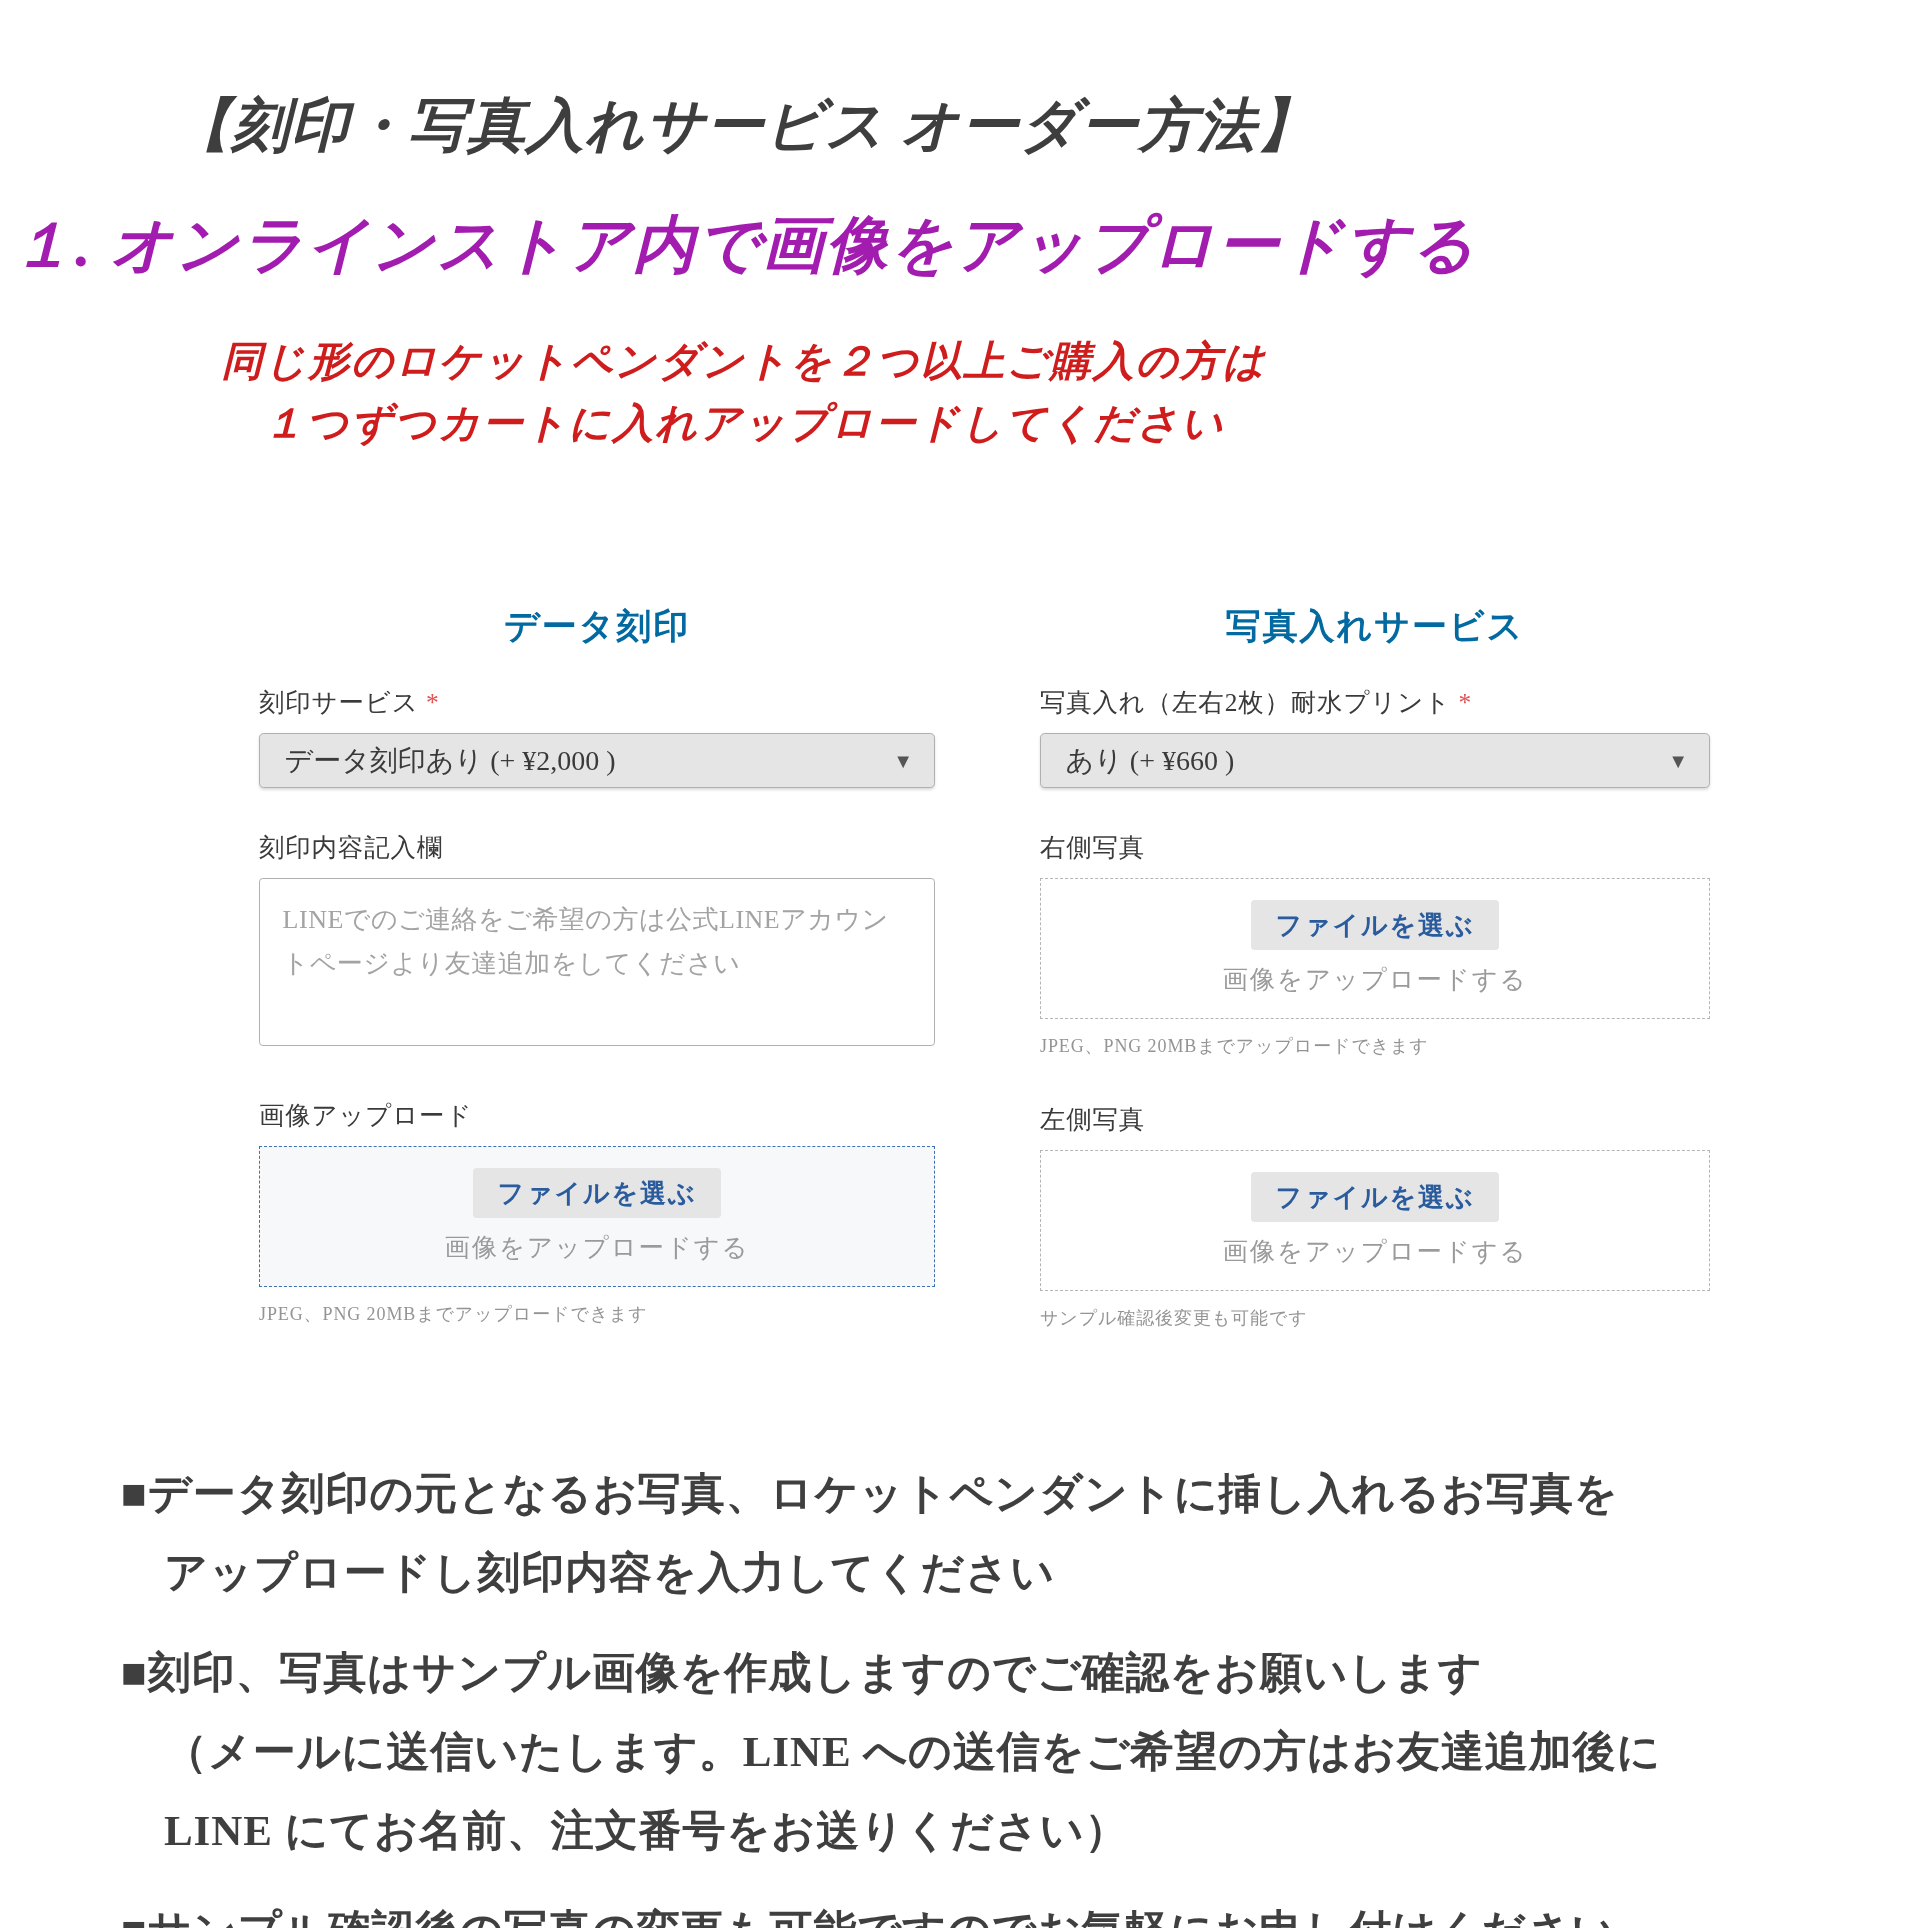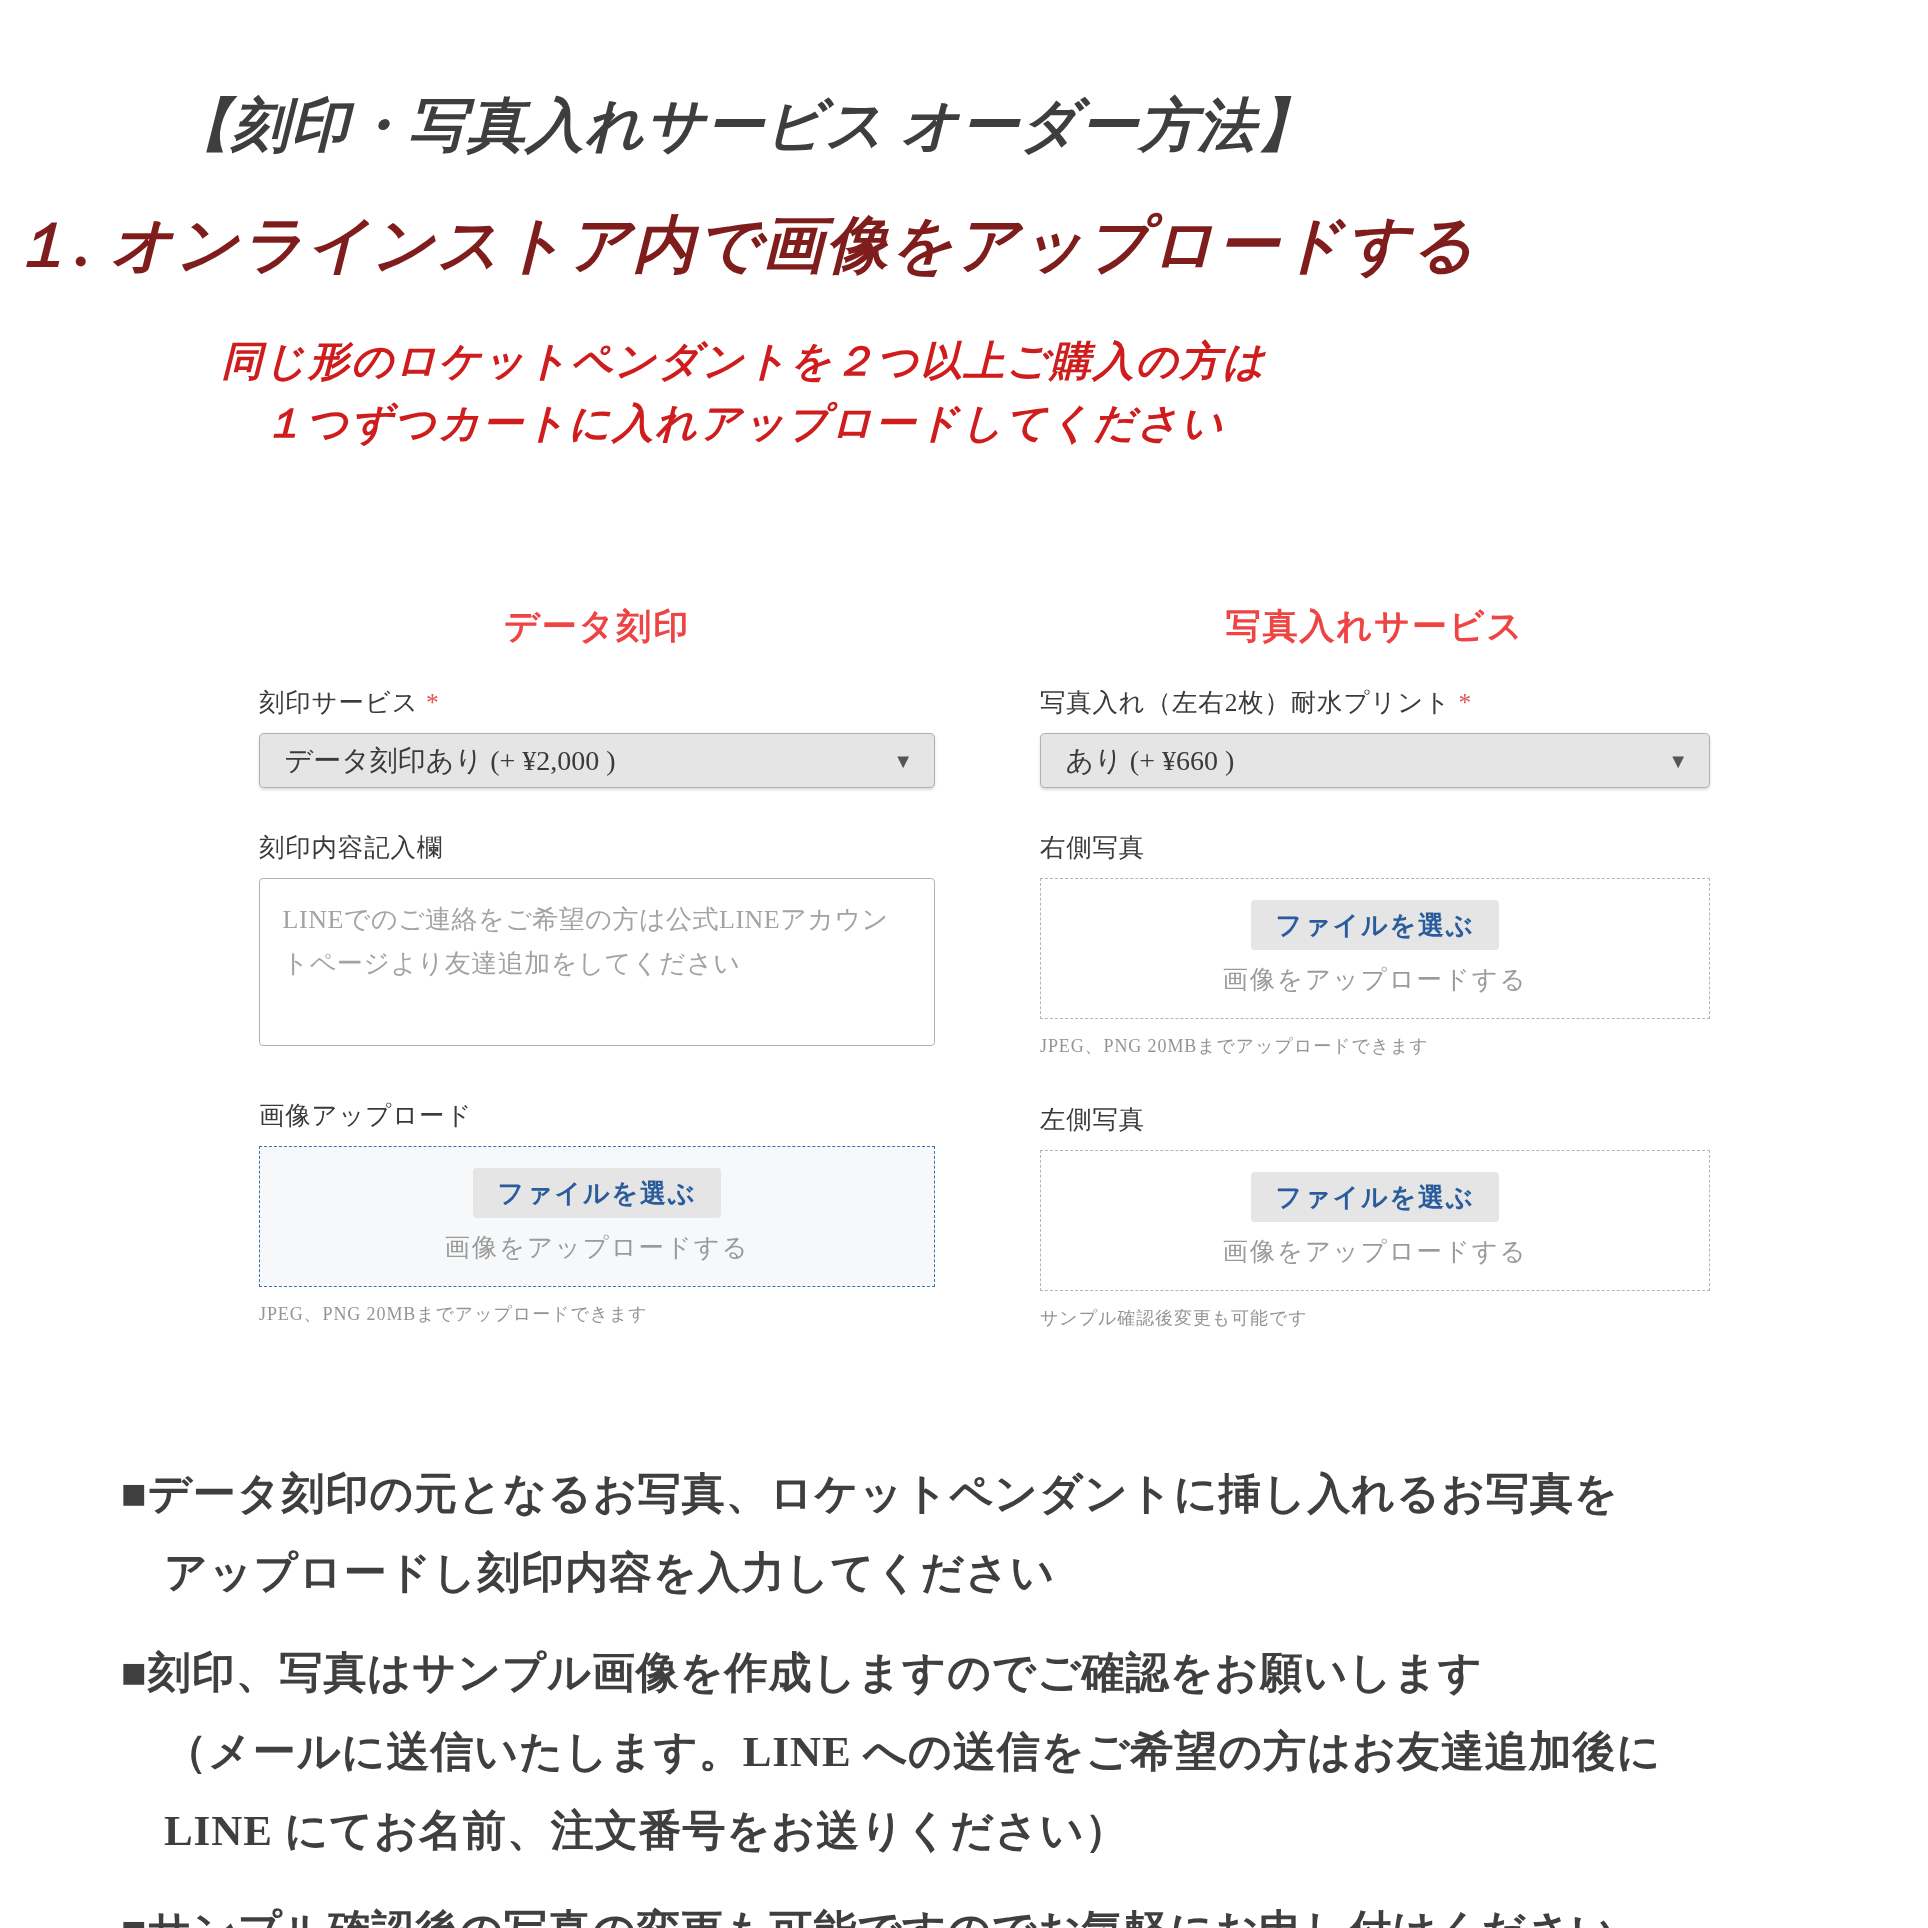--- a/index.html
+++ b/index.html
@@ -6,33 +6,33 @@
   body{
     width:1928px;height:1928px;background:#ffffff;
     font-family:"Liberation Serif","DejaVu Serif",serif;
     color:#3d3d3d;overflow:hidden;
   }
   .header-wrap{width:1488px;text-align:center;font-style:italic;}
   .page-title{
     margin:87px 0 0;font-size:58px;font-weight:bold;color:#3e3e3e;letter-spacing:0.9px;
   }
   .step-heading{
-    margin:38px 0 0;font-size:62px;font-weight:bold;color:#7f1d1d;letter-spacing:1.9px;
+    margin:38px 0 0;font-size:62px;font-weight:bold;color:#a21caf;letter-spacing:1.9px;
   }
   .warning{
     margin-top:43px;font-size:41px;line-height:62px;font-weight:bold;color:#cf1d1d;
     letter-spacing:1.9px;
   }
   .form-row{
     display:flex;margin:149px 0 0 259px;gap:105px;align-items:flex-start;
   }
   .col-left{width:676px;}
   .col-right{width:670px;}
   .section-title{
-    margin:0 0 36px;font-size:35px;font-weight:bold;color:#ef4444;text-align:center;letter-spacing:1.9px;
+    margin:0 0 36px;font-size:35px;font-weight:bold;color:#0369a1;text-align:center;letter-spacing:1.9px;
   }
   .field-label{
     font-size:25.4px;color:#3a3a3a;margin-bottom:13px;letter-spacing:0.9px;
   }
   .req{color:#e05252;margin-left:7.5px;}
   .select{
     box-sizing:border-box;height:55px;padding:0 21px 0 24.5px;border:0.9px solid #b0b0b0;border-radius:4.7px;
     background:#e5e5e5;display:flex;align-items:center;justify-content:space-between;
     font-size:28px;color:#3a3a3a;box-shadow:0 1.9px 2.8px rgba(0,0,0,0.14);cursor:pointer;
   }

